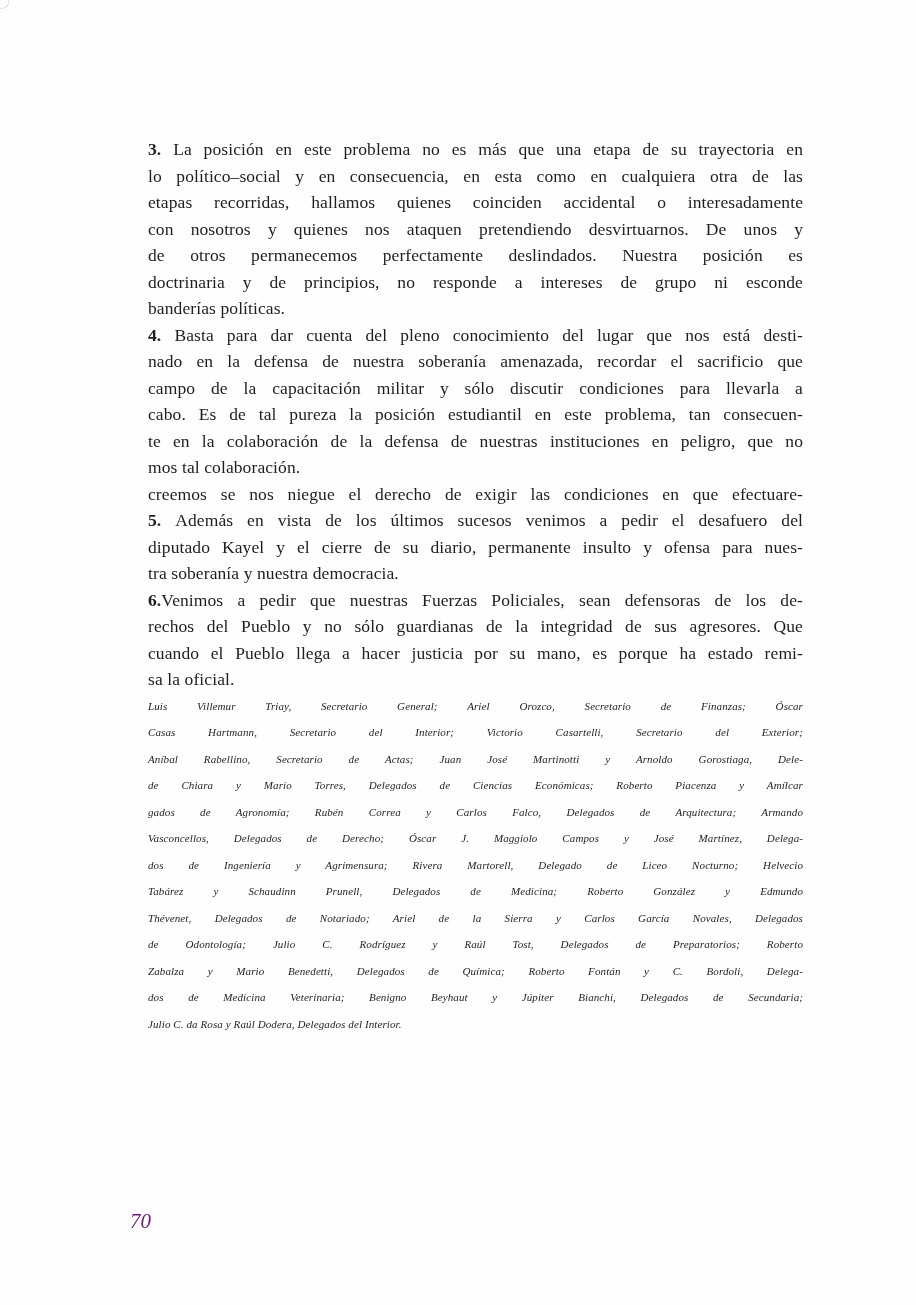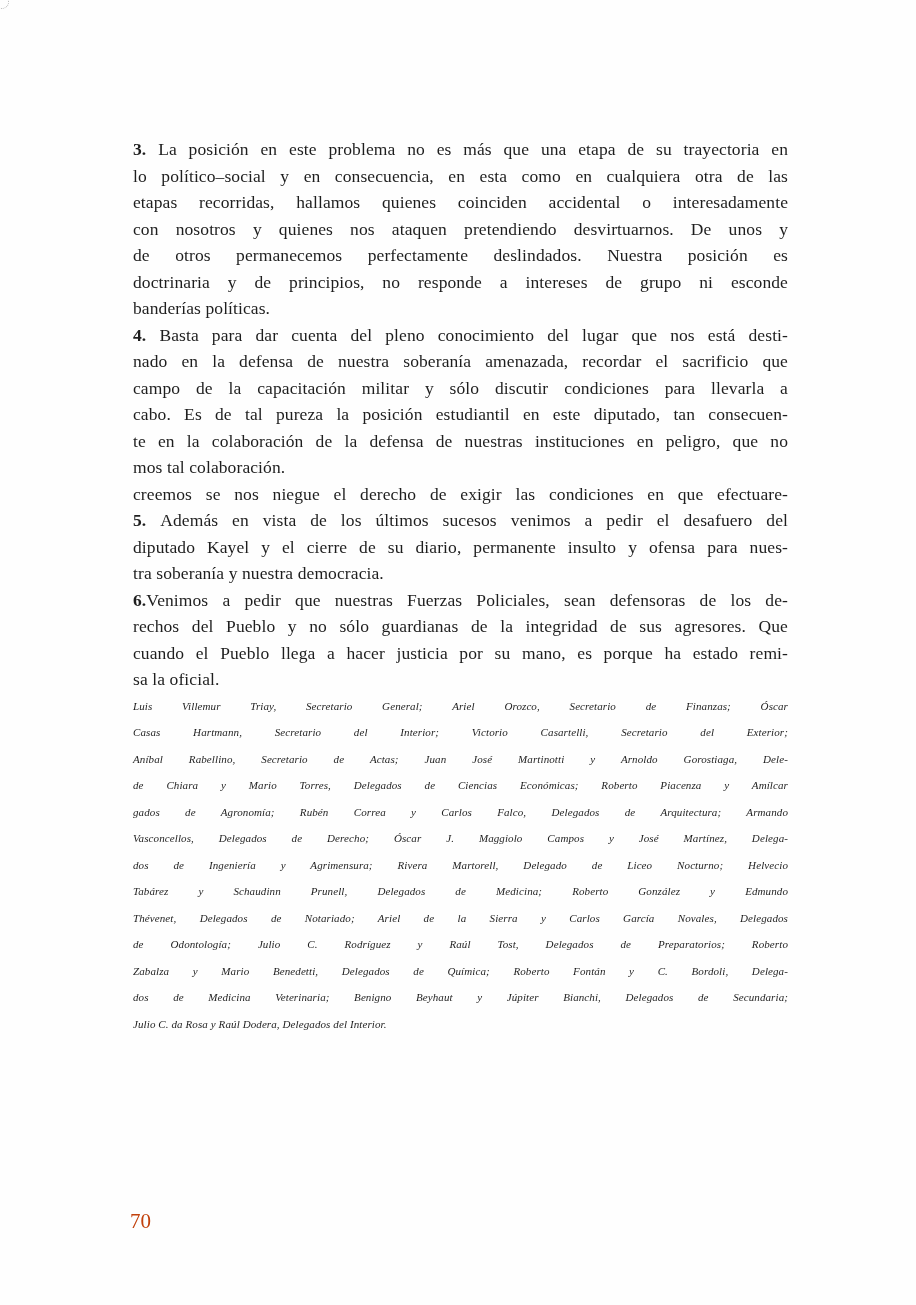--- a/index.html
+++ b/index.html
@@ -20,21 +20,21 @@
     left: -5px;
     top: -5px;
     width: 12px;
     height: 12px;
     border: 1px dotted #9a9a9a;
     border-radius: 50%;
     opacity: 0.7;
   }
   .textblock {
     position: absolute;
-    left: 133px;
+    left: 148px;
     top: 136px;
     width: 655px;
     font-size: 17.5px;
     line-height: 26.5px;
     letter-spacing: 0.1px;
   }
   .para { margin: 0; }
   .ln {
     text-align: justify;
     text-align-last: justify;
@@ -49,21 +49,22 @@
   .sig .ln {
     font-style: italic;
     font-size: 11px;
   }
   .pageno {
     position: absolute;
     left: 130px;
     top: 1208px;
     font-size: 21px;
     line-height: 26px;
-    color: #c2410c;
+    color: #701a75;
+    font-style: italic;
   }
 </style>
 </head>
 <body>
 
 <div class="scan-artifact"></div>
 
 <div class="textblock">
 
   <div class="para">
@@ -73,21 +74,21 @@
     <div class="ln">con nosotros y quienes nos ataquen pretendiendo desvirtuarnos. De unos y</div>
     <div class="ln">de otros permanecemos perfectamente deslindados. Nuestra posición es</div>
     <div class="ln">doctrinaria y de principios, no responde a intereses de grupo ni esconde</div>
     <div class="ln last">banderías políticas.</div>
   </div>
 
   <div class="para">
     <div class="ln"><b class="pnum">4. </b><span>Basta para dar cuenta del pleno conocimiento del lugar que nos está desti-</span></div>
     <div class="ln">nado en la defensa de nuestra soberanía amenazada, recordar el sacrificio que</div>
     <div class="ln">campo de la capacitación militar y sólo discutir condiciones para llevarla a</div>
-    <div class="ln">cabo. Es de tal pureza la posición estudiantil en este diputado, tan consecuen-</div>
+    <div class="ln">cabo. Es de tal pureza la posición estudiantil en este problema, tan consecuen-</div>
     <div class="ln">te en la colaboración de la defensa de nuestras instituciones en peligro, que no</div>
     <div class="ln last">mos tal colaboración.</div>
     <div class="ln">creemos se nos niegue el derecho de exigir las condiciones en que efectuare-</div>
   </div>
 
   <div class="para">
     <div class="ln"><b class="pnum">5. </b><span>Además en vista de los últimos sucesos venimos a pedir el desafuero del</span></div>
     <div class="ln">diputado Kayel y el cierre de su diario, permanente insulto y ofensa para nues-</div>
     <div class="ln last">tra soberanía y nuestra democracia.</div>
   </div>

